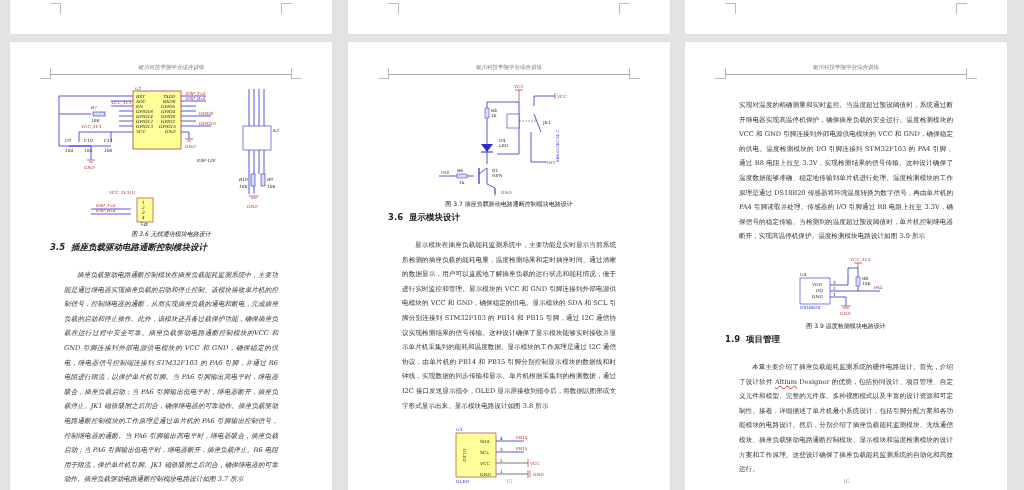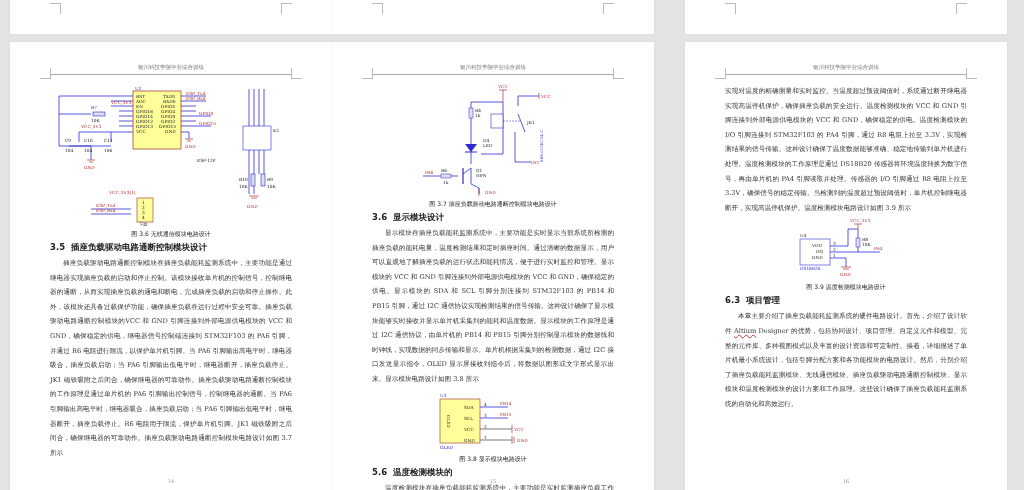--- a/index.html
+++ b/index.html
@@ -3,29 +3,29 @@
 <meta charset="utf-8">
 <style>
   html, body { margin:0; padding:0; }
   body {
     width:1024px; height:490px; overflow:hidden;
     background:#e3e3e3;
     font-family:"DejaVu Serif","Liberation Serif",serif;
     position:relative;
   }
   .col { position:absolute; top:0; width:322px; height:490px; }
-  .col1 { left:10px; }
-  .col2 { left:332px; }
+  .col1 { left:10px;font-style:italic; }
+  .col2 { left:348px; }
   .col3 { left:685px; }
   .page-top { position:absolute; left:0; top:0; width:322px; height:34px; background:#fff; box-shadow:0 0 1px #ccc; }
   .page { position:absolute; left:0; top:42px; width:322px; height:460px; background:#fff; box-shadow:0 0 1px #ccc; overflow:hidden; }
   .corner { position:absolute; width:10px; height:10px; border-color:#bbb; border-style:solid; border-width:0; }
   .hdr { position:absolute; left:40px; right:40px; top:22px; text-align:center; font-size:5.5px; color:#777; border-bottom:1px solid #aaa; padding-bottom:3px; font-family:"DejaVu Sans",sans-serif; }
   .content { position:absolute; left:40px; right:40px; top:42px; }
-  .p { font-size:6.6px; line-height:14.6px; color:#333; text-align:justify; margin:0; }
+  .p { font-size:6.6px; line-height:14.6px; color:#333; text-align:justify; margin:14px; }
   .p.indent { text-indent:13px; }
   .h { font-family:"DejaVu Sans",sans-serif; font-size:8.5px; color:#222; margin:3px 0 2px; font-weight:bold; }
   .cap { text-align:center; font-size:6px; color:#222; font-family:"DejaVu Sans",sans-serif; margin:4px 0 3px; }
   .pnum { position:absolute; bottom:18px; left:0; right:0; text-align:center; font-size:5px; color:#999; }
   .fig { position:relative; margin:0 auto; }
   svg text { font-family:"DejaVu Serif",serif; }
   .ul { text-decoration:underline wavy #c33; }
 </style>
 </head>
 <body>
@@ -284,18 +284,18 @@
             <text x="37" y="38">1</text>
             <text x="66" y="22">R8</text>
             <text x="66" y="27">10K</text>
             <text x="78" y="31" fill="#b03030">PA4</text>
             <text x="44" y="57" fill="#b03030">GND</text>
             <text x="4" y="51" fill="#2b2bd0">DS18B20</text>
           </g>
         </svg>
       </div>
       <div class="cap">图 3.9 温度检测模块电路设计</div>
-      <div class="h"><span>6.3</span>&nbsp;&nbsp;<span>项目管理</span></div>
+      <div class="h"><span>1.9</span>&nbsp;&nbsp;<span>项目管理</span></div>
       <p class="p indent"><span>本章主要介绍了插座负载能耗监测系统的硬件电路设计。首先，介绍了设计软件 </span><span class="ul">Altium</span><span> Designer 的优势，包括协同设计、项目管理、自定义元件和模型、完整的元件库、多种视图模式以及丰富的设计资源和可定制性。接着，详细描述了单片机最小系统设计，包括引脚分配方案和各功能模块的电路设计。然后，分别介绍了插座负载能耗监测模块、无线通信模块、插座负载驱动电路通断控制模块、显示模块和温度检测模块的设计方案和工作原理。这些设计确保了插座负载能耗监测系统的自动化和高效运行。</span></p>
     </div>
     <div class="pnum">16</div>
   </div>
 </div>
 
 </body></html>

